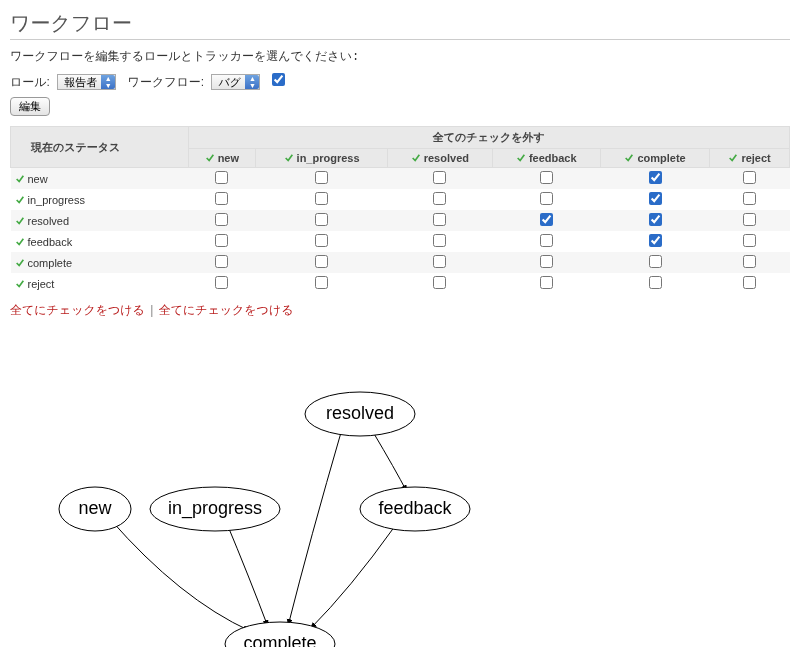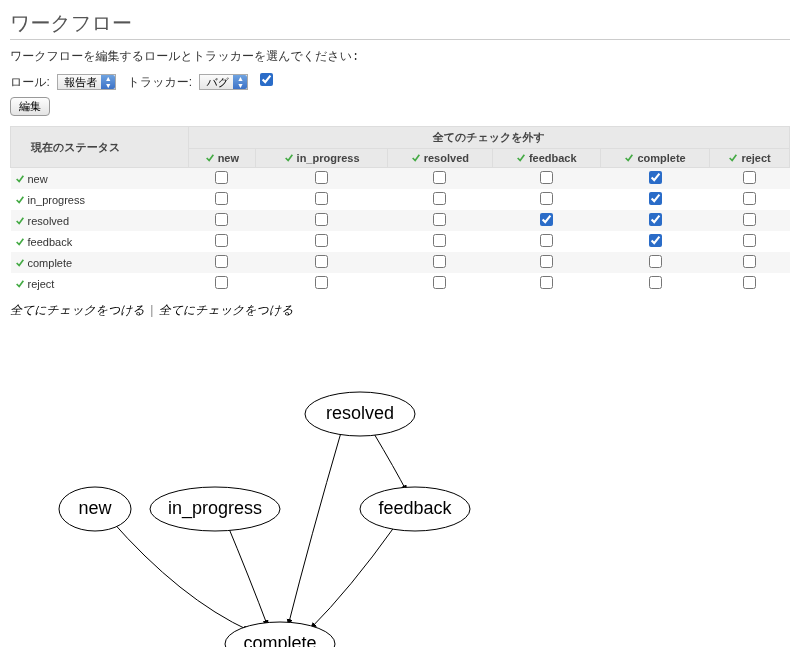--- a/index.html
+++ b/index.html
@@ -116,21 +116,21 @@
   }
   table.workflow tbody tr.even { background: #f6f6f6; }
   table.workflow tbody tr.odd { background: #fff; }
   .tick {
     display: inline-block;
     width: 10px; height: 10px;
     vertical-align: -1px;
     margin-right: 3px;
   }
   .links { margin-top: 8px; }
-  .links a { color: #000000; text-decoration: none; cursor: pointer; font-style: italic; }
+  .links a { color: #b91c1c; text-decoration: none; cursor: pointer; }
   .links .sep { color: #888; margin: 0 2px; }
   .diagram { margin-top: 60px; }
   .node {
     fill: #fff;
     stroke: #000;
     stroke-width: 1;
   }
   .node-label {
     font-family: "Lucida Grande", Verdana, sans-serif;
     font-size: 18px;
@@ -154,21 +154,21 @@
 <p class="hint">ワークフローを編集するロールとトラッカーを選んでください:</p>
 
 <div class="filters">
   <label>ロール:</label>
   <span class="select-wrap">
     <select class="mac-select">
       <option>報告者</option>
     </select>
     <span class="arrows">▲<br>▼</span>
   </span>
-  <label>トラッカー:</label>
+  <label>ワークフロー:</label>
   <span class="select-wrap">
     <select class="mac-select">
       <option>バグ</option>
     </select>
     <span class="arrows">▲<br>▼</span>
   </span>
   <input type="checkbox" id="onlyused" checked="" style="">
 </div>
 
 <div style="margin-top:6px;">

